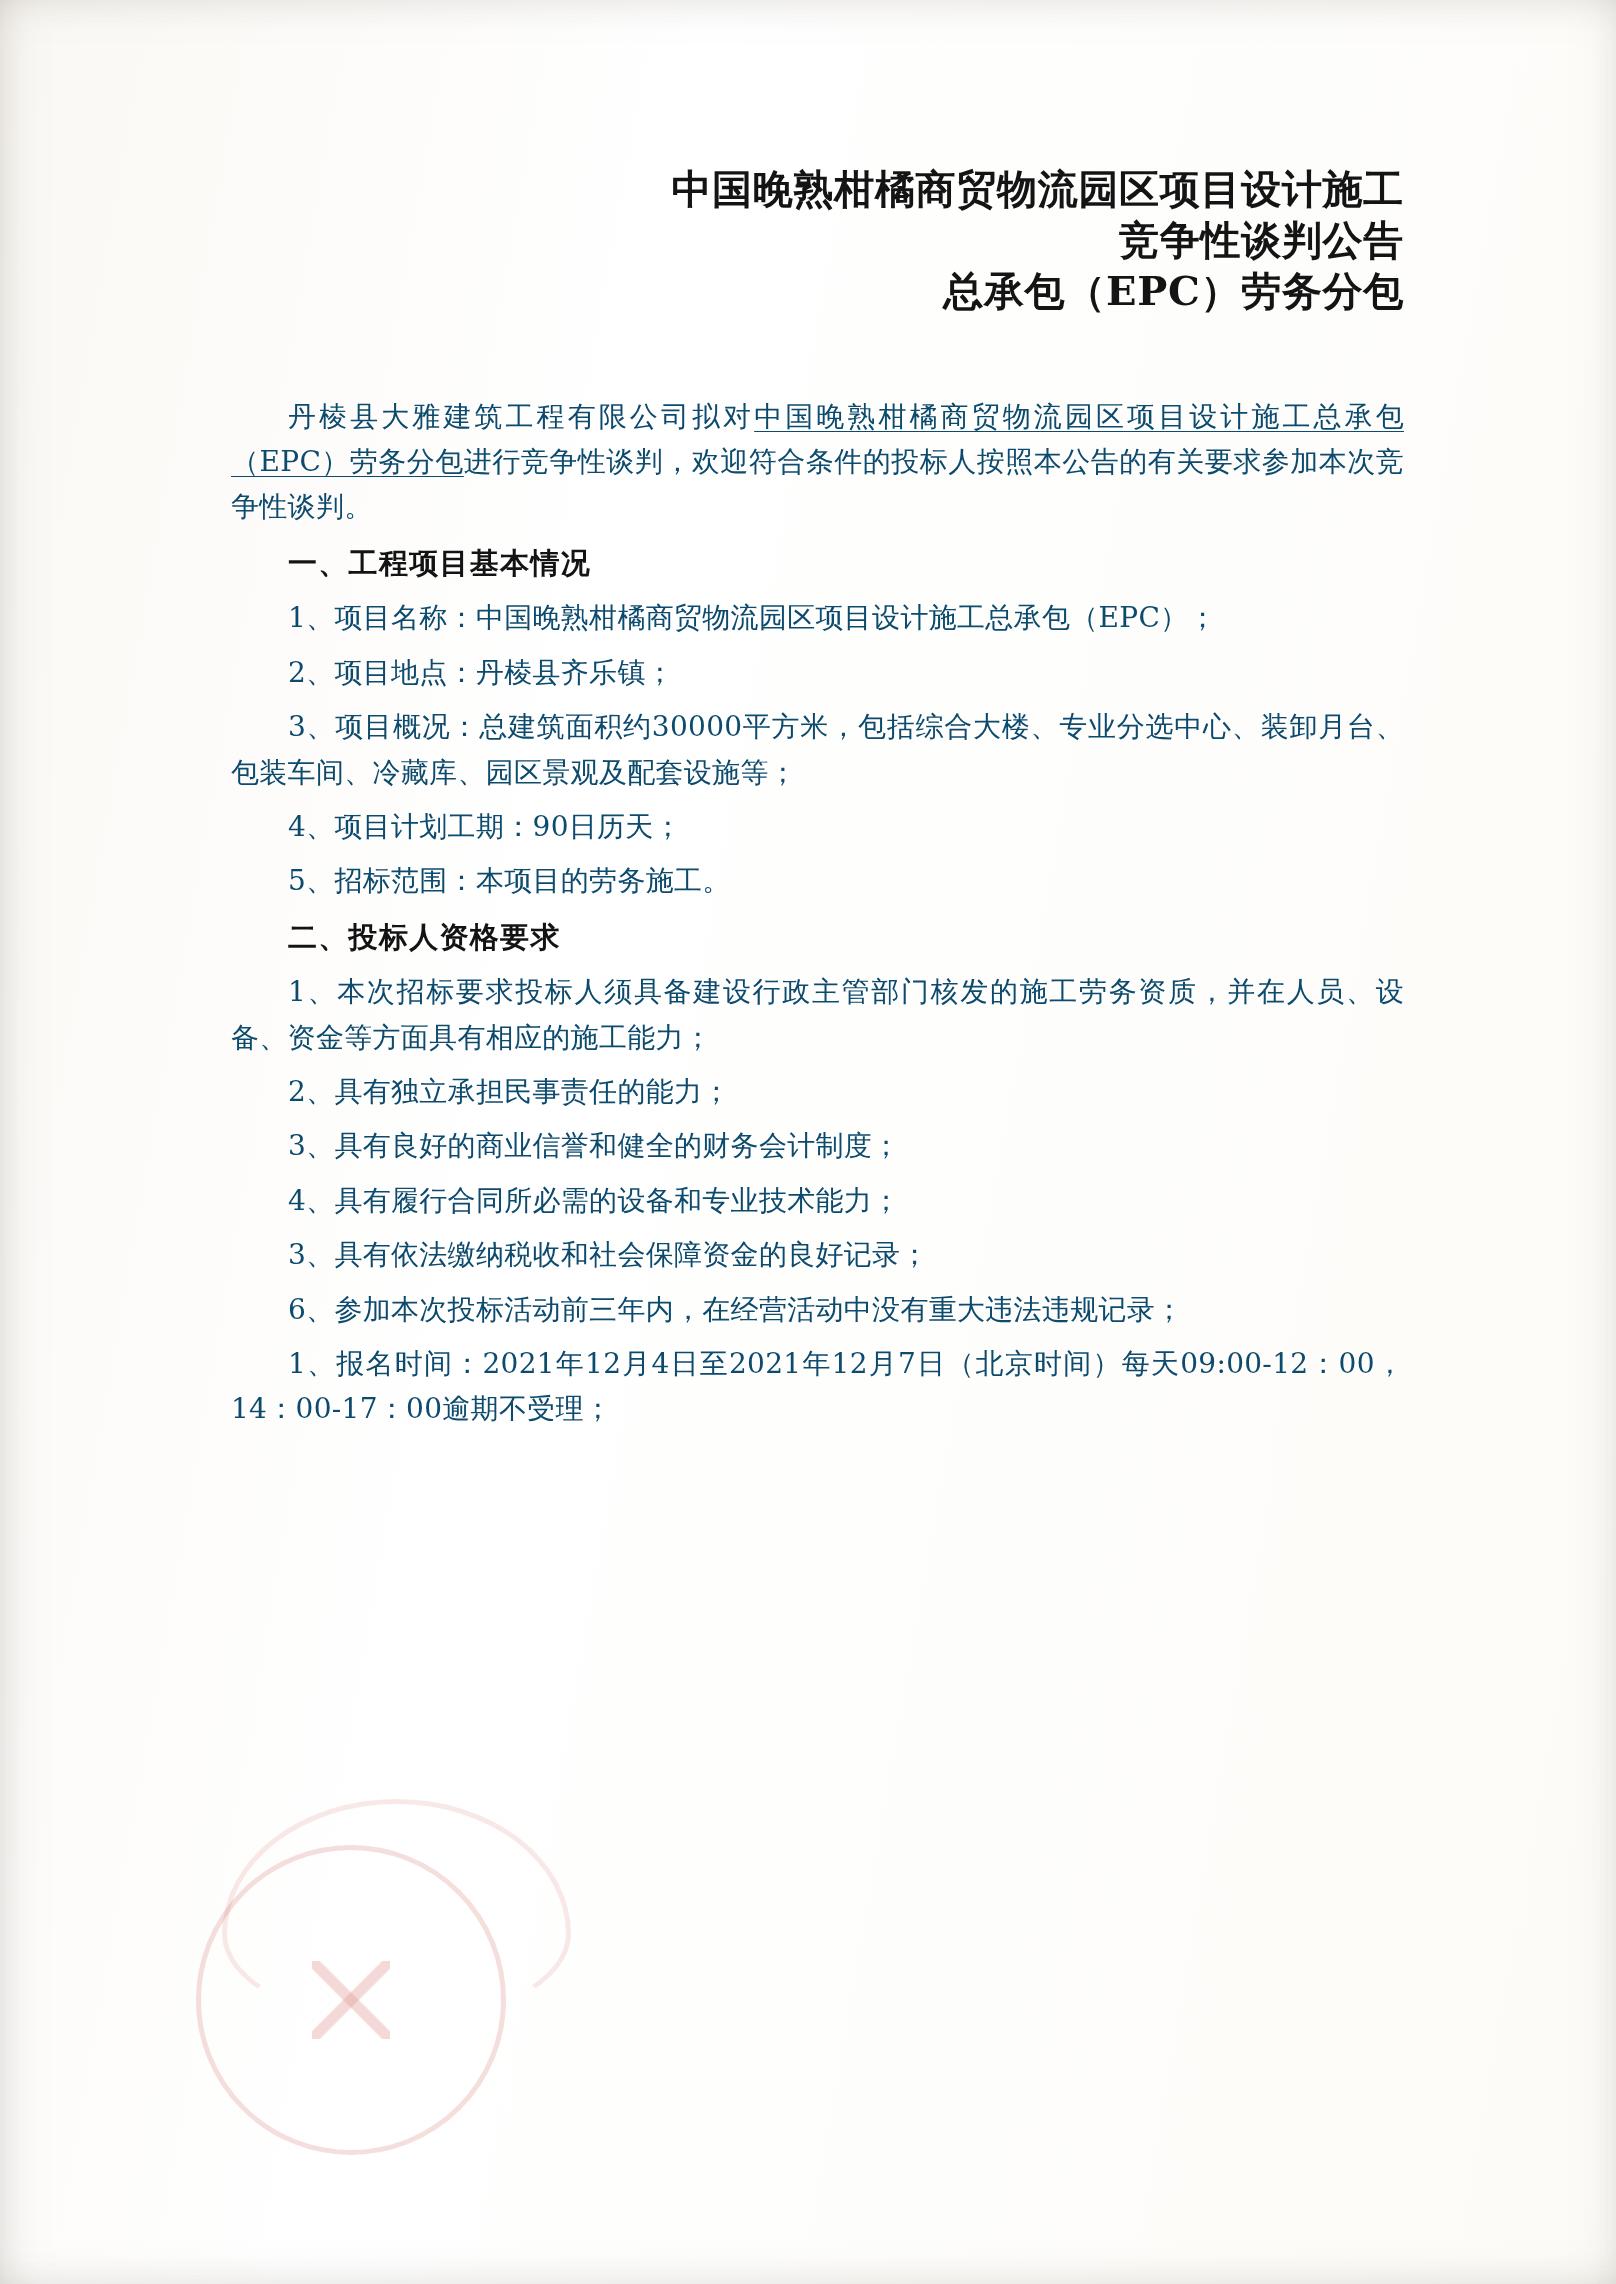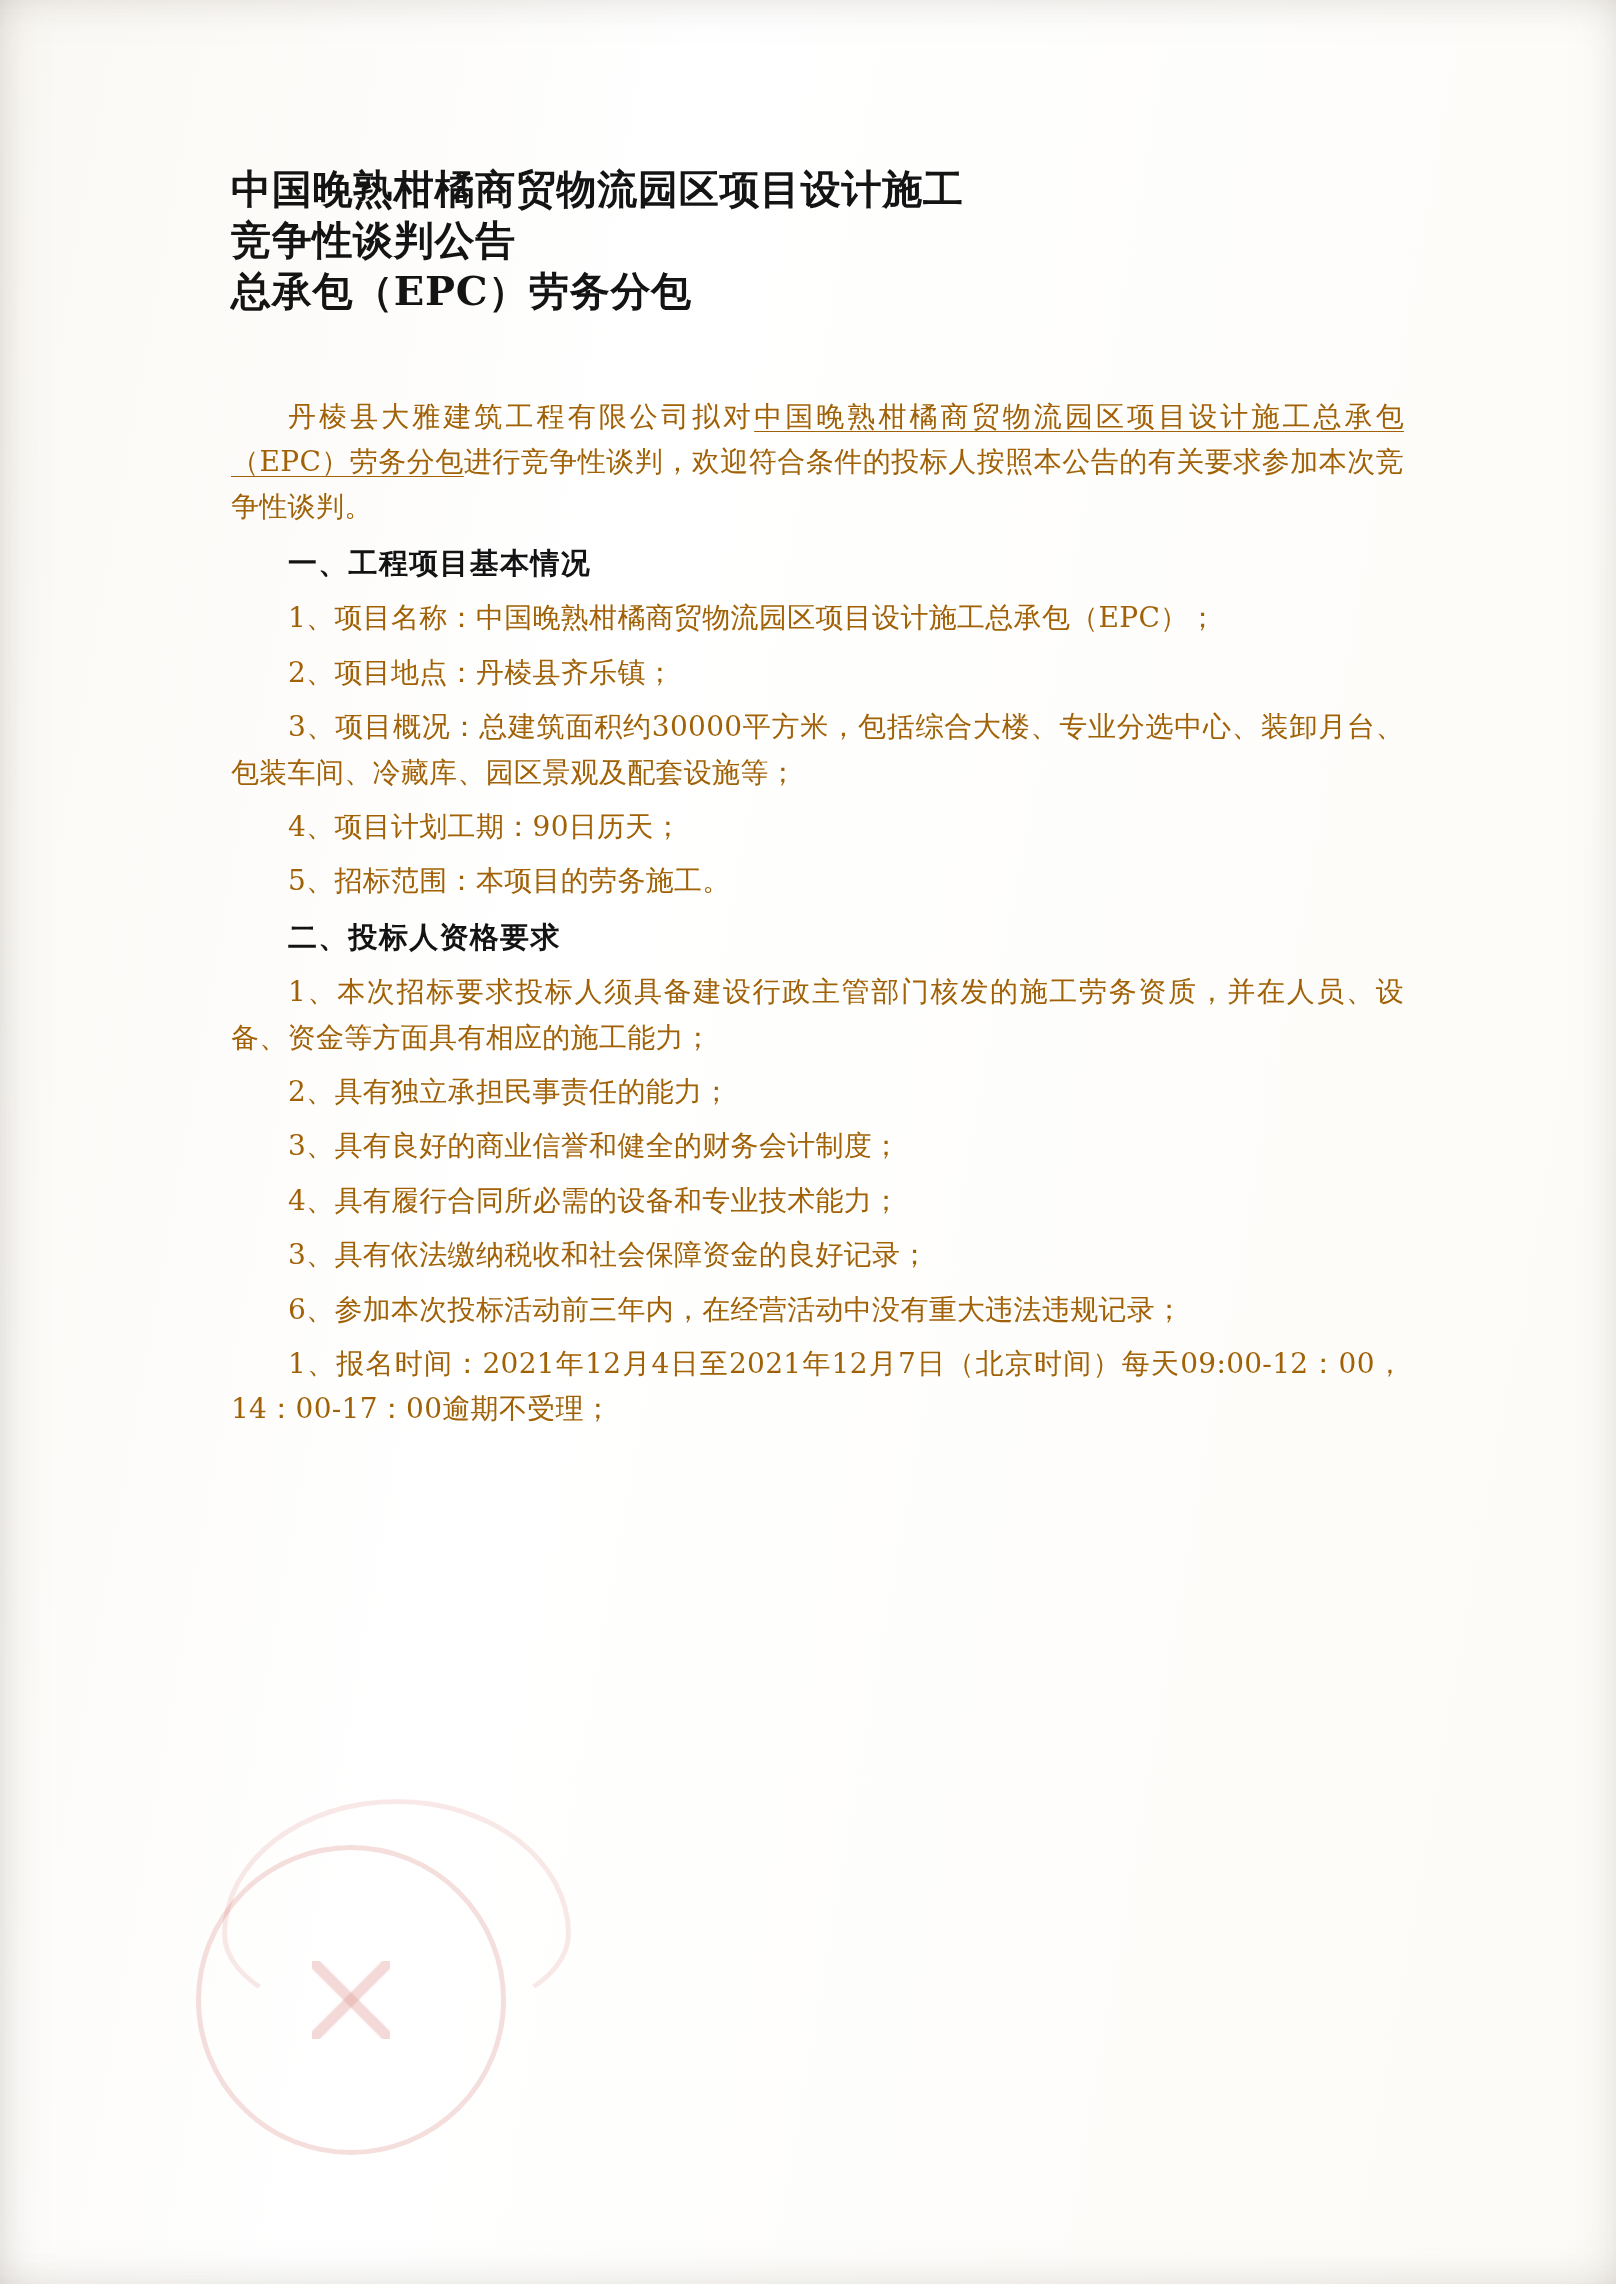--- a/index.html
+++ b/index.html
@@ -30,21 +30,21 @@
       linear-gradient(100deg, rgba(250,248,244,1) 0%, rgba(255,255,255,1) 35%, rgba(252,251,247,1) 100%);
     pointer-events: none;
   }
   .content {
     position: absolute;
     left: 231px;
     top: 163px;
     width: 1173px;
   }
   .doc-title {
-    text-align: left;
+    text-align: right;
     font-family: "DejaVu Serif", "Liberation Serif", serif;
     font-weight: bold;
     font-size: 40px;
     line-height: 1.28;
     letter-spacing: 0.7px;
     color: #141414;
     margin: 0 0 0 0;
   }
   .doc-title .ln {
     display: block;
@@ -53,21 +53,21 @@
   .body-block {
     margin-top: 77px;
   }
   p.para {
     margin: 0 0 9px 0;
     font-size: 28px;
     line-height: 1.62;
     text-align: justify;
     text-justify: inter-ideograph;
     letter-spacing: 0.3px;
-    color: #a16207;
+    color: #0c4a6e;
   }
   p.indent {
     text-indent: 57px;
   }
   .u {
     text-decoration: underline;
     text-underline-offset: 4.6px;
     text-decoration-thickness: 1.3px;
   }
   h2.section {

